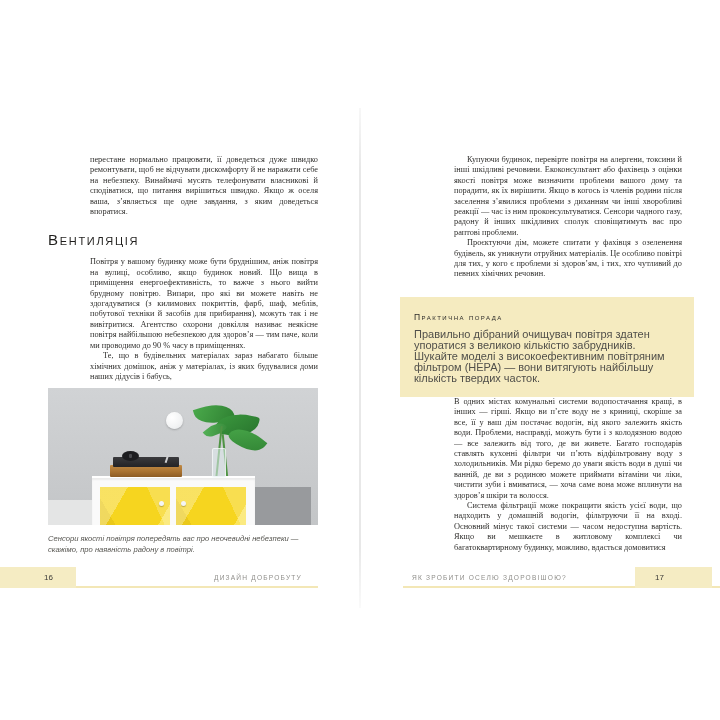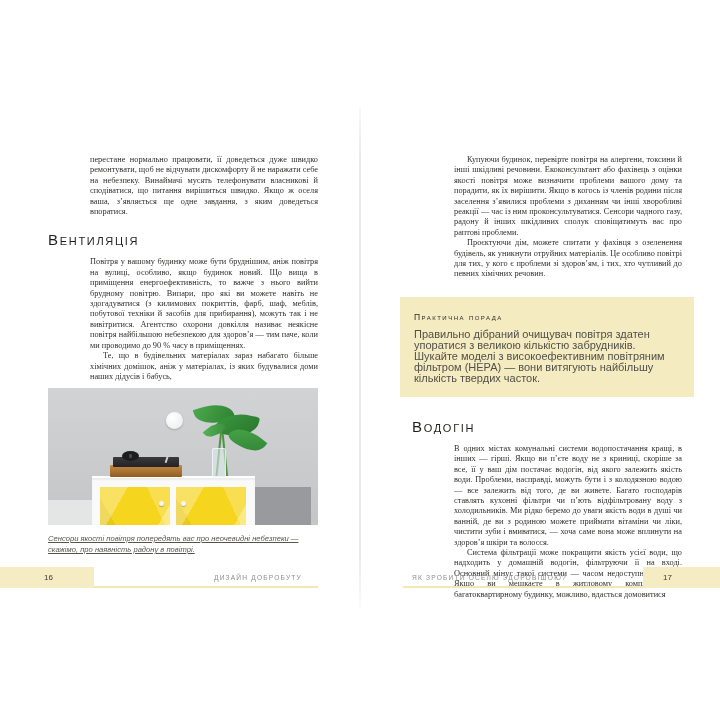--- a/index.html
+++ b/index.html
@@ -108,34 +108,34 @@
   .stem-1{left:170px;top:38px;height:52px;transform:rotate(6deg);}
   .stem-2{left:176px;top:46px;height:44px;transform:rotate(-6deg);}
   .vase{
     position:absolute;left:164px;top:60px;width:14px;height:30px;border-radius:2px;
     background:rgba(225,236,240,0.55);border:1px solid rgba(255,255,255,0.6);
   }
 
   .photo-caption{
     position:absolute;left:48px;top:533px;width:262px;
     font-family:"Liberation Sans",sans-serif;font-style:italic;
-    font-size:7.6px;line-height:11px;color:#55544f;text-decoration:underline;
+    font-size:7.6px;line-height:11px;color:#55544f;
   }
 
   
   .footer{position:absolute;top:567px;height:21px;border-bottom:2px solid var(--footer_rule);}
   .footer-left{left:0;width:318px;}
   .footer-right{left:403px;width:317px;}
   .num-block{
     position:absolute;top:0;height:21px;background:var(--footer_block_bg);
     font-family:"Liberation Sans",sans-serif;font-size:8px;color:#3a3936;
     line-height:21px;
   }
-  .num-block.left{left:0;width:94px;padding-left:44px;}
-  .num-block.right{right:0;width:77px;text-align:center;padding-right:28px;}
+  .num-block.left{left:0;width:76px;padding-left:44px;}
+  .num-block.right{right:8px;width:77px;text-align:center;padding-right:28px;}
   .running-title{
     position:absolute;top:0;height:21px;line-height:22px;
     font-family:"Liberation Sans",sans-serif;font-size:6.6px;
     letter-spacing:1.2px;color:var(--muted_text);white-space:nowrap;
   }
   .running-title.left{right:16px;}
   .running-title.right{left:9px;}
 </style>
 </head>
 <body>
@@ -183,21 +183,20 @@
 
   <div class="col col-right">
     <p class="body-par indent">Купуючи будинок, перевірте повітря на алергени, токсини й інші шкідливі речовини. Екоконсультант або фахівець з оцінки якості повітря може визначити проблеми вашого дому та порадити, як їх вирішити. Якщо в когось із членів родини після заселення з’явилися проблеми з диханням чи інші хворобливі реакції — час із ним проконсультуватися. Сенсори чадного газу, радону й інших шкідливих сполук сповіщатимуть вас про раптові проблеми.</p>
     <p class="body-par indent">Проєктуючи дім, можете спитати у фахівця з озеленення будівель, як уникнути отруйних матеріалів. Це особливо повітрі для тих, у кого є проблеми зі здоров’ям, і тих, хто чутливий до певних хімічних речовин.</p>
 
     <div class="tip">
       <div class="tip-title">Практична порада</div>
       <div class="tip-body">Правильно дібраний очищувач повітря здатен упоратися з великою кількістю забрудників. Шукайте моделі з високоефективним повітряним фільтром (HEPA) — вони витягують найбільшу кількість твердих часток.</div>
     </div>
 
-    <h2 class="section-heading water">Водогін</h2>
     <p class="body-par">В одних містах комунальні системи водопостачання кращі, в інших — гірші. Якщо ви п’єте воду не з криниці, скоріше за все, її у ваш дім постачає водогін, від якого залежить якість води. Проблеми, насправді, можуть бути і з колодязною водою — все залежить від того, де ви живете. Багато господарів ставлять кухонні фільтри чи п’ють відфільтровану воду з холодильників. Ми рідко беремо до уваги якість води в душі чи ванній, де ви з родиною можете приймати вітаміни чи ліки, чистити зуби і вмиватися, — хоча саме вона може вплинути на здоров’я шкіри та волосся.</p>
     <p class="body-par indent">Система фільтрації може покращити якість усієї води, що надходить у домашній водогін, фільтруючи її на вході. Основний мінус такої системи — часом недоступна вартість. Якщо ви мешкаєте в житловому комплексі чи багатоквартирному будинку, можливо, вдасться домовитися</p>
   </div>
 
   <div class="footer footer-right">
     <div class="running-title right">ЯК ЗРОБИТИ ОСЕЛЮ ЗДОРОВІШОЮ?</div>
     <div class="num-block right">17</div>
   </div>
 
 </div>

